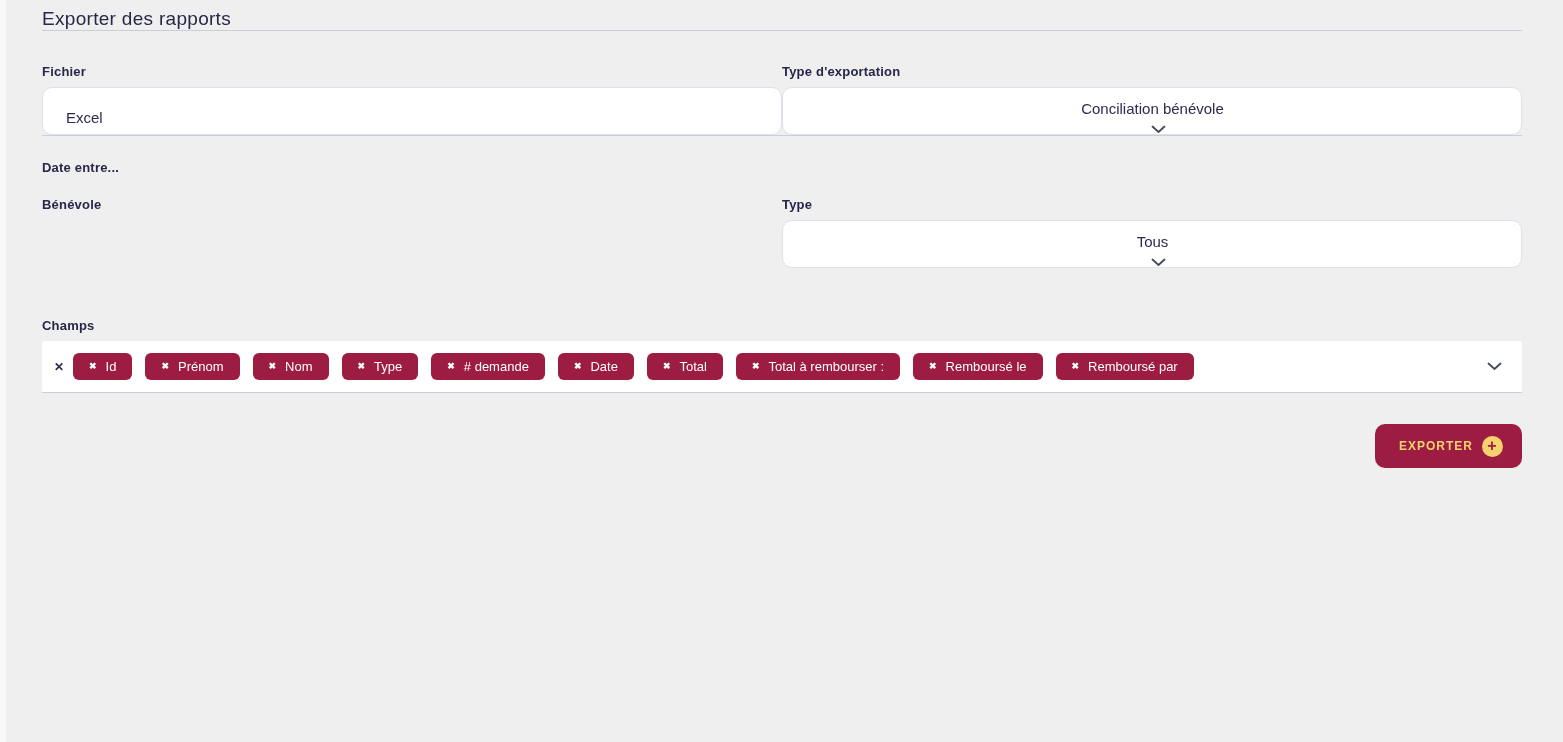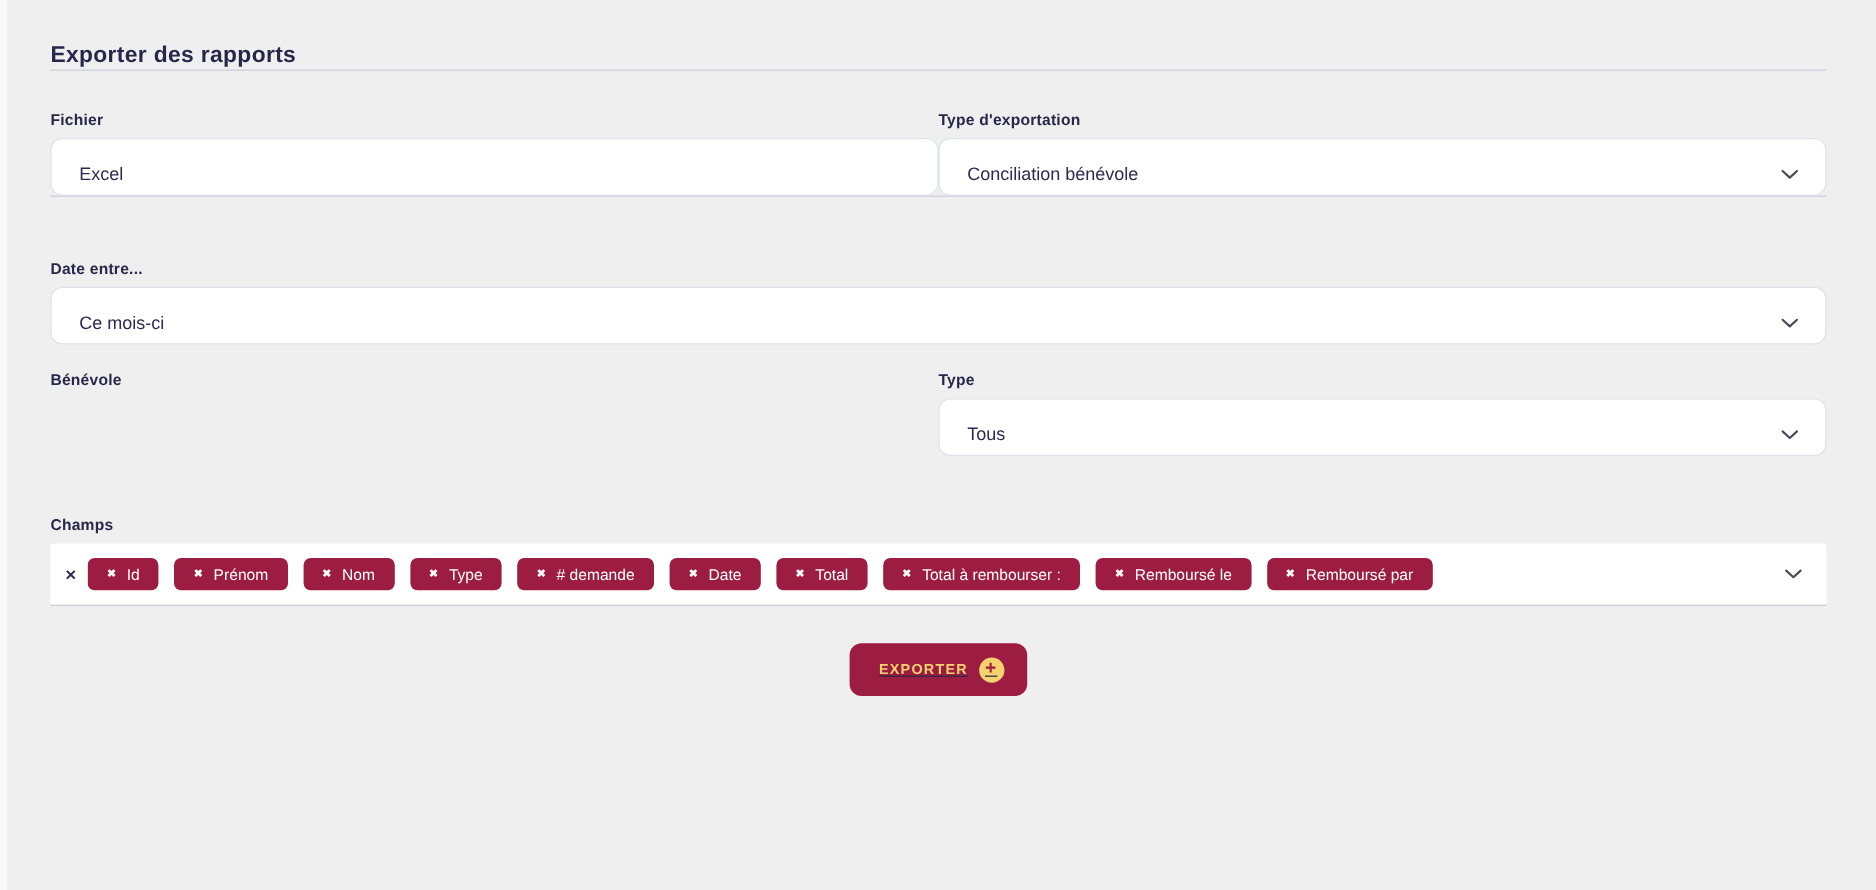--- a/index.html
+++ b/index.html
@@ -27,40 +27,40 @@
     padding:0 41px 0 42px;
   }
   .left-edge{
     position:absolute;
     left:0;top:0;bottom:0;
     width:6px;
     background:#f8f8f8;
   }
   .page-title{
     margin:0;
-    padding-top:36px;
+    padding-top:8px;
     font-size:19px;
-    font-weight:700;
+    font-weight:400;
     letter-spacing:.3px;
     color:var(--text-dark);
   }
   hr.divider{
     border:none;
     border-top:1px solid var(--divider);
     margin:0;
   }
   .divider-1{margin-top:58px;}
   .divider-2{margin-top:51px;}
   .divider-3{margin-top:56px;}
 
   .row{display:flex;}
   .col{flex:1;min-width:0;}
 
   .mt-row1{margin-top:33px;}
-  .mt-date{margin-top:52px;}
+  .mt-date{margin-top:24px;}
   .mt-row2{margin-top:22px;}
   .mt-champs{margin-top:50px;}
 
   .field-label{
     display:block;
     font-size:13px;
     font-weight:700;
     letter-spacing:.2px;
     color:var(--text-dark);
     margin-bottom:8px;
@@ -78,20 +78,21 @@
     color:#2b2b52;
   }
   input.control{
     font-family:inherit;
     outline:none;
   }
   .select{
     justify-content:space-between;
     cursor:pointer;
     user-select:none;
+    flex-direction:column;
   }
   .select .value{white-space:nowrap;overflow:hidden;text-overflow:ellipsis;}
   .select .value.placeholder{color:var(--placeholder);}
   .chevron{display:flex;align-items:center;flex:0 0 auto;margin-left:12px;}
   .chevron svg{display:block;}
 
   .champs-box{
     margin-top:6px;
     background:#fff;
     border-radius:2px;
@@ -130,23 +131,22 @@
   }
   .tag .tag-x{
     font-size:9px;
     font-weight:700;
     cursor:pointer;
     line-height:1;
   }
 
   .actions{
     display:flex;
-    justify-content:center;
+    justify-content:flex-end;
     margin-top:31px;
-    text-decoration:underline;
   }
   .export-btn{
     background:var(--accent);
     color:var(--gold);
     border:none;
     border-radius:10px;
     height:44px;
     min-width:139px;
     display:flex;
     align-items:center;
@@ -198,28 +198,20 @@
             </svg>
         </span>
       </div>
     </div>
   </div>
 
   <hr class="divider divider-2">
 
   <div class="mt-date">
     <label class="field-label">Date entre...</label>
-    <div class="control select">
-      <span class="value">Ce mois-ci</span>
-      <span class="chevron">
-        <svg width="15" height="9" viewBox="0 0 15 9">
-            <path d="M1.5 1.5 L7.5 7 L13.5 1.5" stroke="#454b57" stroke-width="1.8" fill="none" stroke-linecap="round" stroke-linejoin="round"></path>
-          </svg>
-      </span>
-    </div>
   </div>
 
   <div class="row mt-row2">
     <div class="col">
       <label class="field-label">Bénévole</label>
     </div>
     <div class="col">
       <label class="field-label">Type</label>
       <div class="control select">
         <span class="value">Tous</span>

